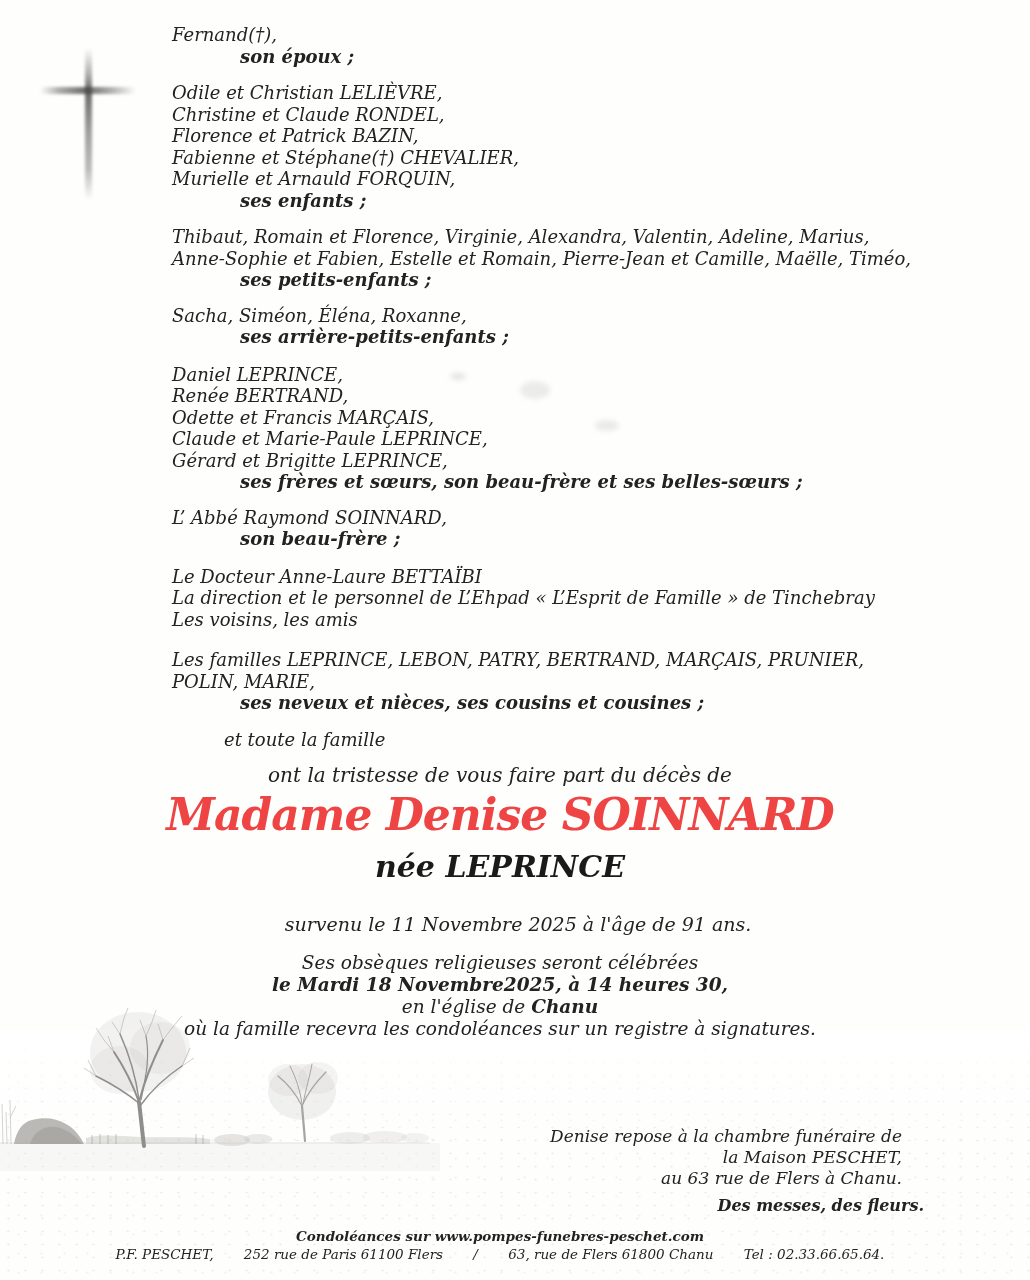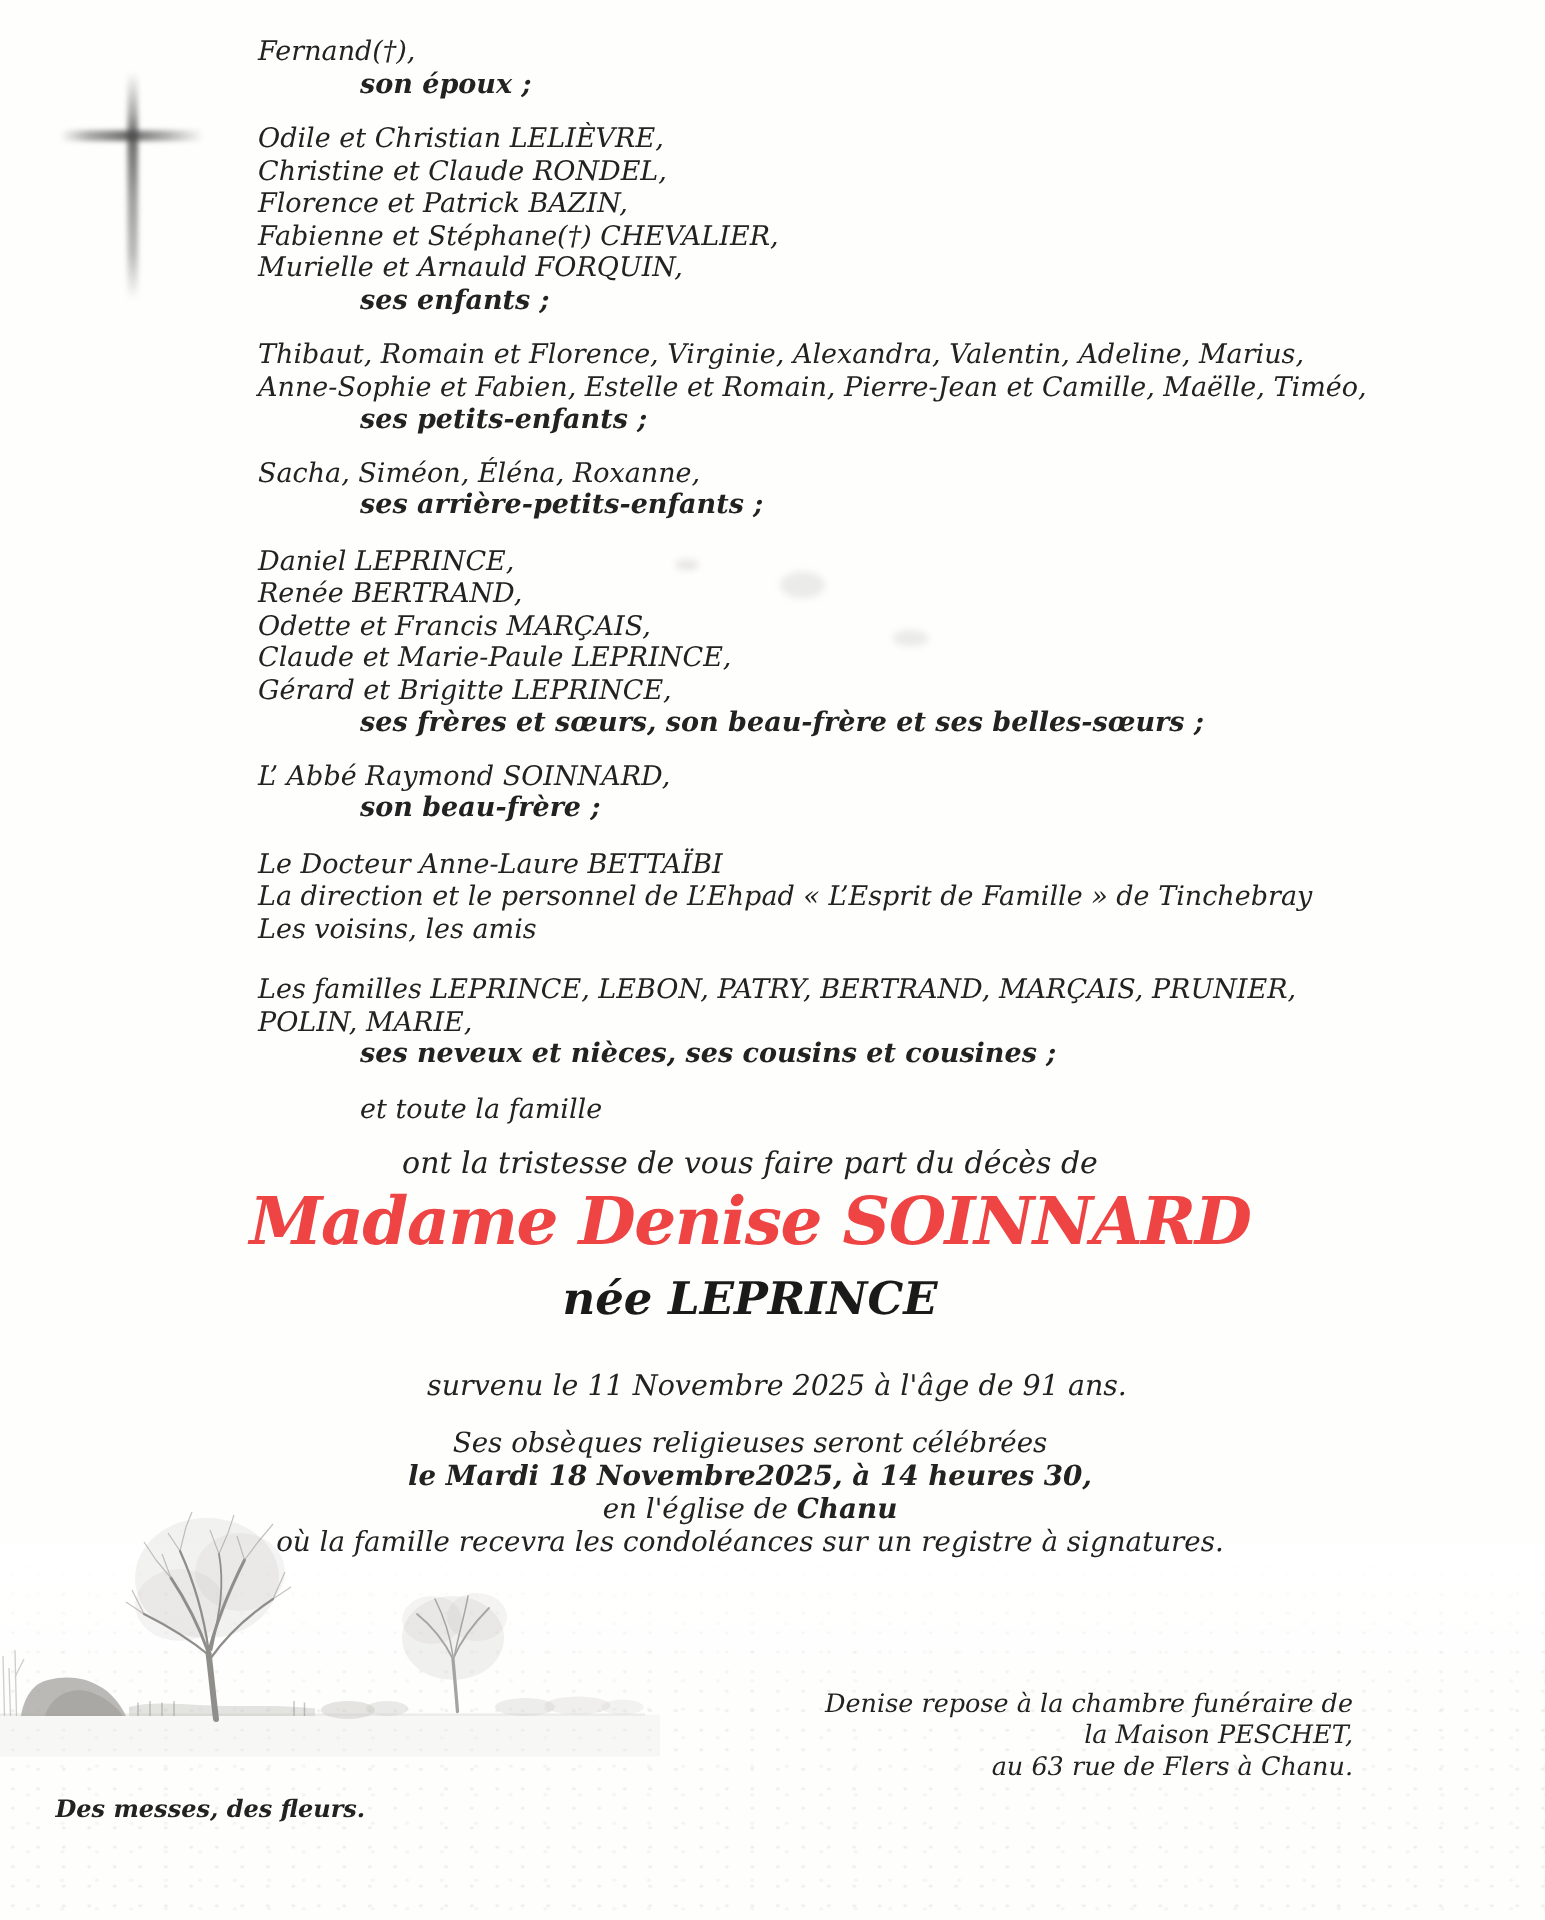--- a/index.html
+++ b/index.html
@@ -31,37 +31,37 @@
   .s1{left:450px;top:373px;width:16px;height:7px;}
   .s2{left:520px;top:381px;width:30px;height:18px;background:rgba(120,118,112,.14);}
   .s3{left:595px;top:420px;width:24px;height:11px;background:rgba(120,118,112,.15);}
 
   
   .col{position:absolute;left:172px;top:24px;width:740px;}
   .line{display:block;font-size:18px;line-height:21.5px;}
   .label{font-weight:bold;margin-left:68px;}
   .para{margin:0;}
   .mb15{margin-bottom:15px;} .mb14{margin-bottom:14px;} .mb16{margin-bottom:16px;} .mb19{margin-bottom:19px;}
-  .indent{margin-left:68px;}
+  .indent{margin-left:52px;}
 
   
   .center-col{position:absolute;left:0;top:762px;width:1000px;text-align:center;}
   .intro{font-size:20px;line-height:26px;}
   h1.deceased{font-size:44px;line-height:54px;margin:0 0 6px 0;font-weight:bold;letter-spacing:-1px;color:#ef4444;}
   h2.maiden{font-size:30px;line-height:38px;margin:0 0 26px 0;font-weight:bold;color:#1a1a1a;}
   .death{font-size:19px;line-height:24px;margin-bottom:16px;padding-left:36px;}
   .service div{font-size:18.5px;line-height:22px;}
   .bold{font-weight:bold;}
 
   
   .repose{position:absolute;top:1126px;right:128px;text-align:right;}
   .repose .rline{display:block;font-size:17px;line-height:21px;}
 
   
-  .masses{position:absolute;left:0;top:1196px;width:924px;padding-left:37px;box-sizing:border-box;text-align:left;font-size:16px;font-weight:bold;}
+  .masses{position:absolute;left:0;top:1196px;width:924px;padding-left:26px;box-sizing:border-box;text-align:right;font-size:16px;font-weight:bold;}
 
   
   .footer{position:absolute;left:0;top:1228px;width:1000px;text-align:center;}
   .footer .cond{font-size:13.5px;font-weight:bold;line-height:17px;}
   .footer .contact{font-size:13.5px;line-height:18px;}
   .footer .fspan{margin:0 13px;}
 
   
   .texture{
     position:absolute;left:0;top:1030px;width:1030px;height:250px;
@@ -242,14 +242,24 @@
   </div>
 
   <div class="repose">
     <span class="rline">Denise repose à la chambre funéraire de</span>
     <span class="rline">la Maison PESCHET,</span>
     <span class="rline">au 63 rue de Flers à Chanu.</span>
   </div>
 
   <div class="masses">Des messes, des fleurs.</div>
 
+  <div class="footer">
+    <div class="cond">Condoléances sur www.pompes-funebres-peschet.com</div>
+    <div class="contact">
+      <span class="fspan">P.F. PESCHET,</span>
+      <span class="fspan">252 rue de Paris 61100 Flers</span>
+      <span class="fspan">/</span>
+      <span class="fspan">63, rue de Flers 61800 Chanu</span>
+      <span class="fspan">Tel : 02.33.66.65.64.</span>
+    </div>
+  </div>
 
 </div>
 
 </body></html>

